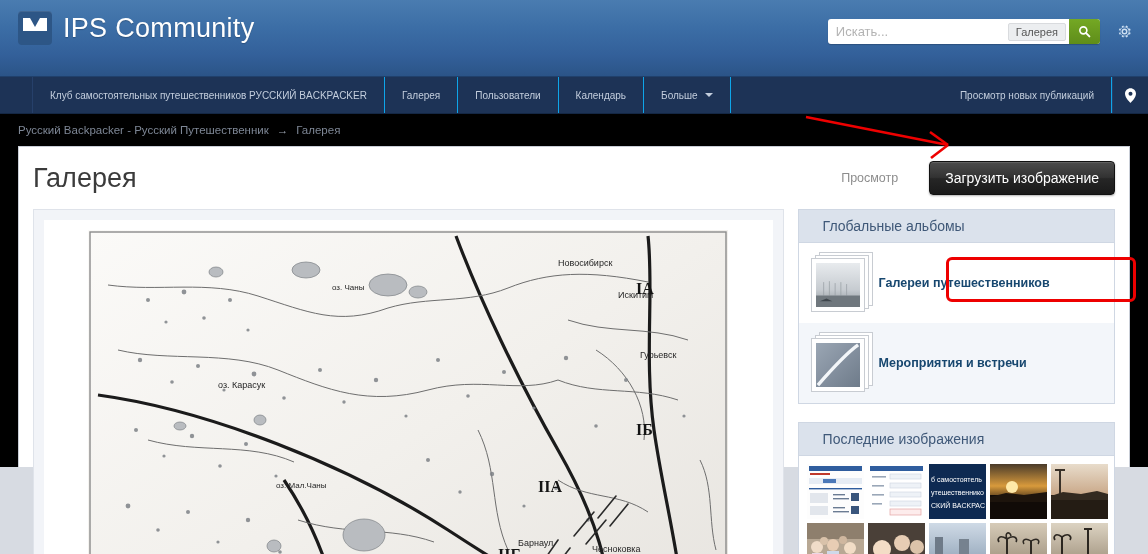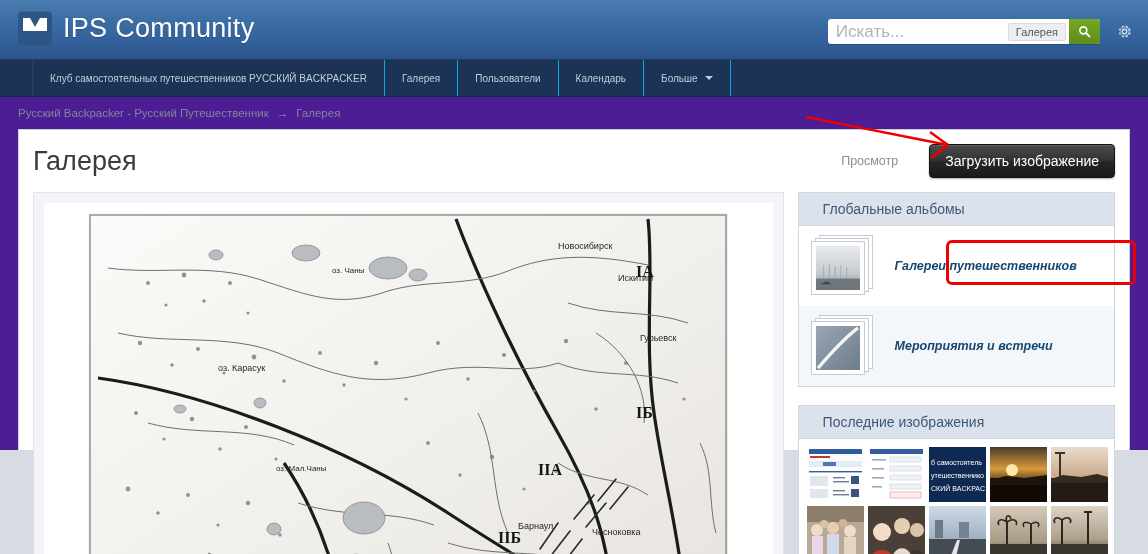--- a/index.html
+++ b/index.html
@@ -6,21 +6,21 @@
   html, body {
     width: 1148px; height: 554px;
     overflow: hidden;
     background: #d7dbe2;
     font-family: "Liberation Sans", sans-serif;
   }
 
   
   .header {
     position: relative;
-    height: 60px;
+    height: 77px;
     background: linear-gradient(to bottom, #4a7cb0 0%, #3c6ea6 35%, #33609a 72%, #2b5487 100%);
     border-bottom: 1px solid #20406b;
   }
   .logo-wrap {
     position: absolute; left: 18px; top: 11px;
     display: flex; align-items: center; gap: 11px;
   }
   .logo-mark {
     width: 34px; height: 34px;
     background: #2d5686;
@@ -58,21 +58,21 @@
     display: flex; align-items: stretch;
     height: 25px;
     background: #fff;
     border-radius: 3px;
     box-shadow: 0 1px 1px rgba(0,0,0,.2);
   }
   .search-input {
     border: 0; outline: 0;
     width: 180px;
     padding: 8px 8px;
-    font-size: 17px;
+    font-size: 13px;
     color: #000000;
     font-family: "Liberation Sans", sans-serif;
     background: transparent;
   }
   .search-input::placeholder { color: #b3b3b3; }
   .search-filter {
     align-self: center;
     margin-right: 3px;
     background: #eceef0;
     border: 1px solid #d9dbde;
@@ -130,21 +130,21 @@
   }
   .nav-pin {
     display: flex; align-items: center; justify-content: center;
     width: 36px;
     border-left: 1px solid #26406a;
     cursor: pointer;
   }
 
   
   .page {
-    background: #4c1d95;
+    background: #000000;
     height: 353px;
     position: relative;
   }
   .breadcrumb {
     position: absolute;
     left: 18px; top: 10px;
     font-size: 11.5px;
     color: #7e8796;
     display: flex; align-items: center; gap: 8px;
   }
@@ -248,24 +248,23 @@
     font-size: 14px;
     color: #3f5878;
   }
   .panel-body {
     border: 1px solid #cfd7e3;
     border-top: 0;
     background: #fff;
   }
   .album-row {
     display: flex; align-items: center;
-    gap: 20px;
+    gap: 4px;
     padding: 9px 12px;
     cursor: pointer;
-    font-style: italic;
   }
   .album-row.alt { background: #f3f6fa; }
   .album-title {
     font-size: 12.5px;
     color: #17476f;
     font-weight: bold;
   }
   .thumb-stack { position: relative; width: 64px; height: 62px; flex: none; }
   .thumb-stack .sheet {
     position: absolute;
@@ -332,20 +331,30 @@
     <span>Пользователи</span>
   </div>
   <div class="nav-item">
     <span>Календарь</span>
   </div>
   <div class="nav-item">
     <span>Больше</span>
     <i class="caret"></i>
   </div>
 
+  <div class="nav-right">
+    <div class="nav-item">
+      <span>Просмотр новых публикаций</span>
+    </div>
+    <div class="nav-pin">
+      <svg width="11" height="15" viewBox="0 0 12 16">
+        <path fill="#ffffff" d="M6 0C2.7 0 0 2.7 0 6c0 4.5 6 10 6 10s6-5.5 6-10c0-3.3-2.7-6-6-6zm0 8.2A2.2 2.2 0 116 3.8a2.2 2.2 0 010 4.4z"></path>
+      </svg>
+    </div>
+  </div>
 </div>
 
 <div class="page">
 
   <div class="breadcrumb">
     <a>Русский Backpacker - Русский Путешественник</a>
     <span class="arrow">→</span>
     <a>Галерея</a>
   </div>
 

